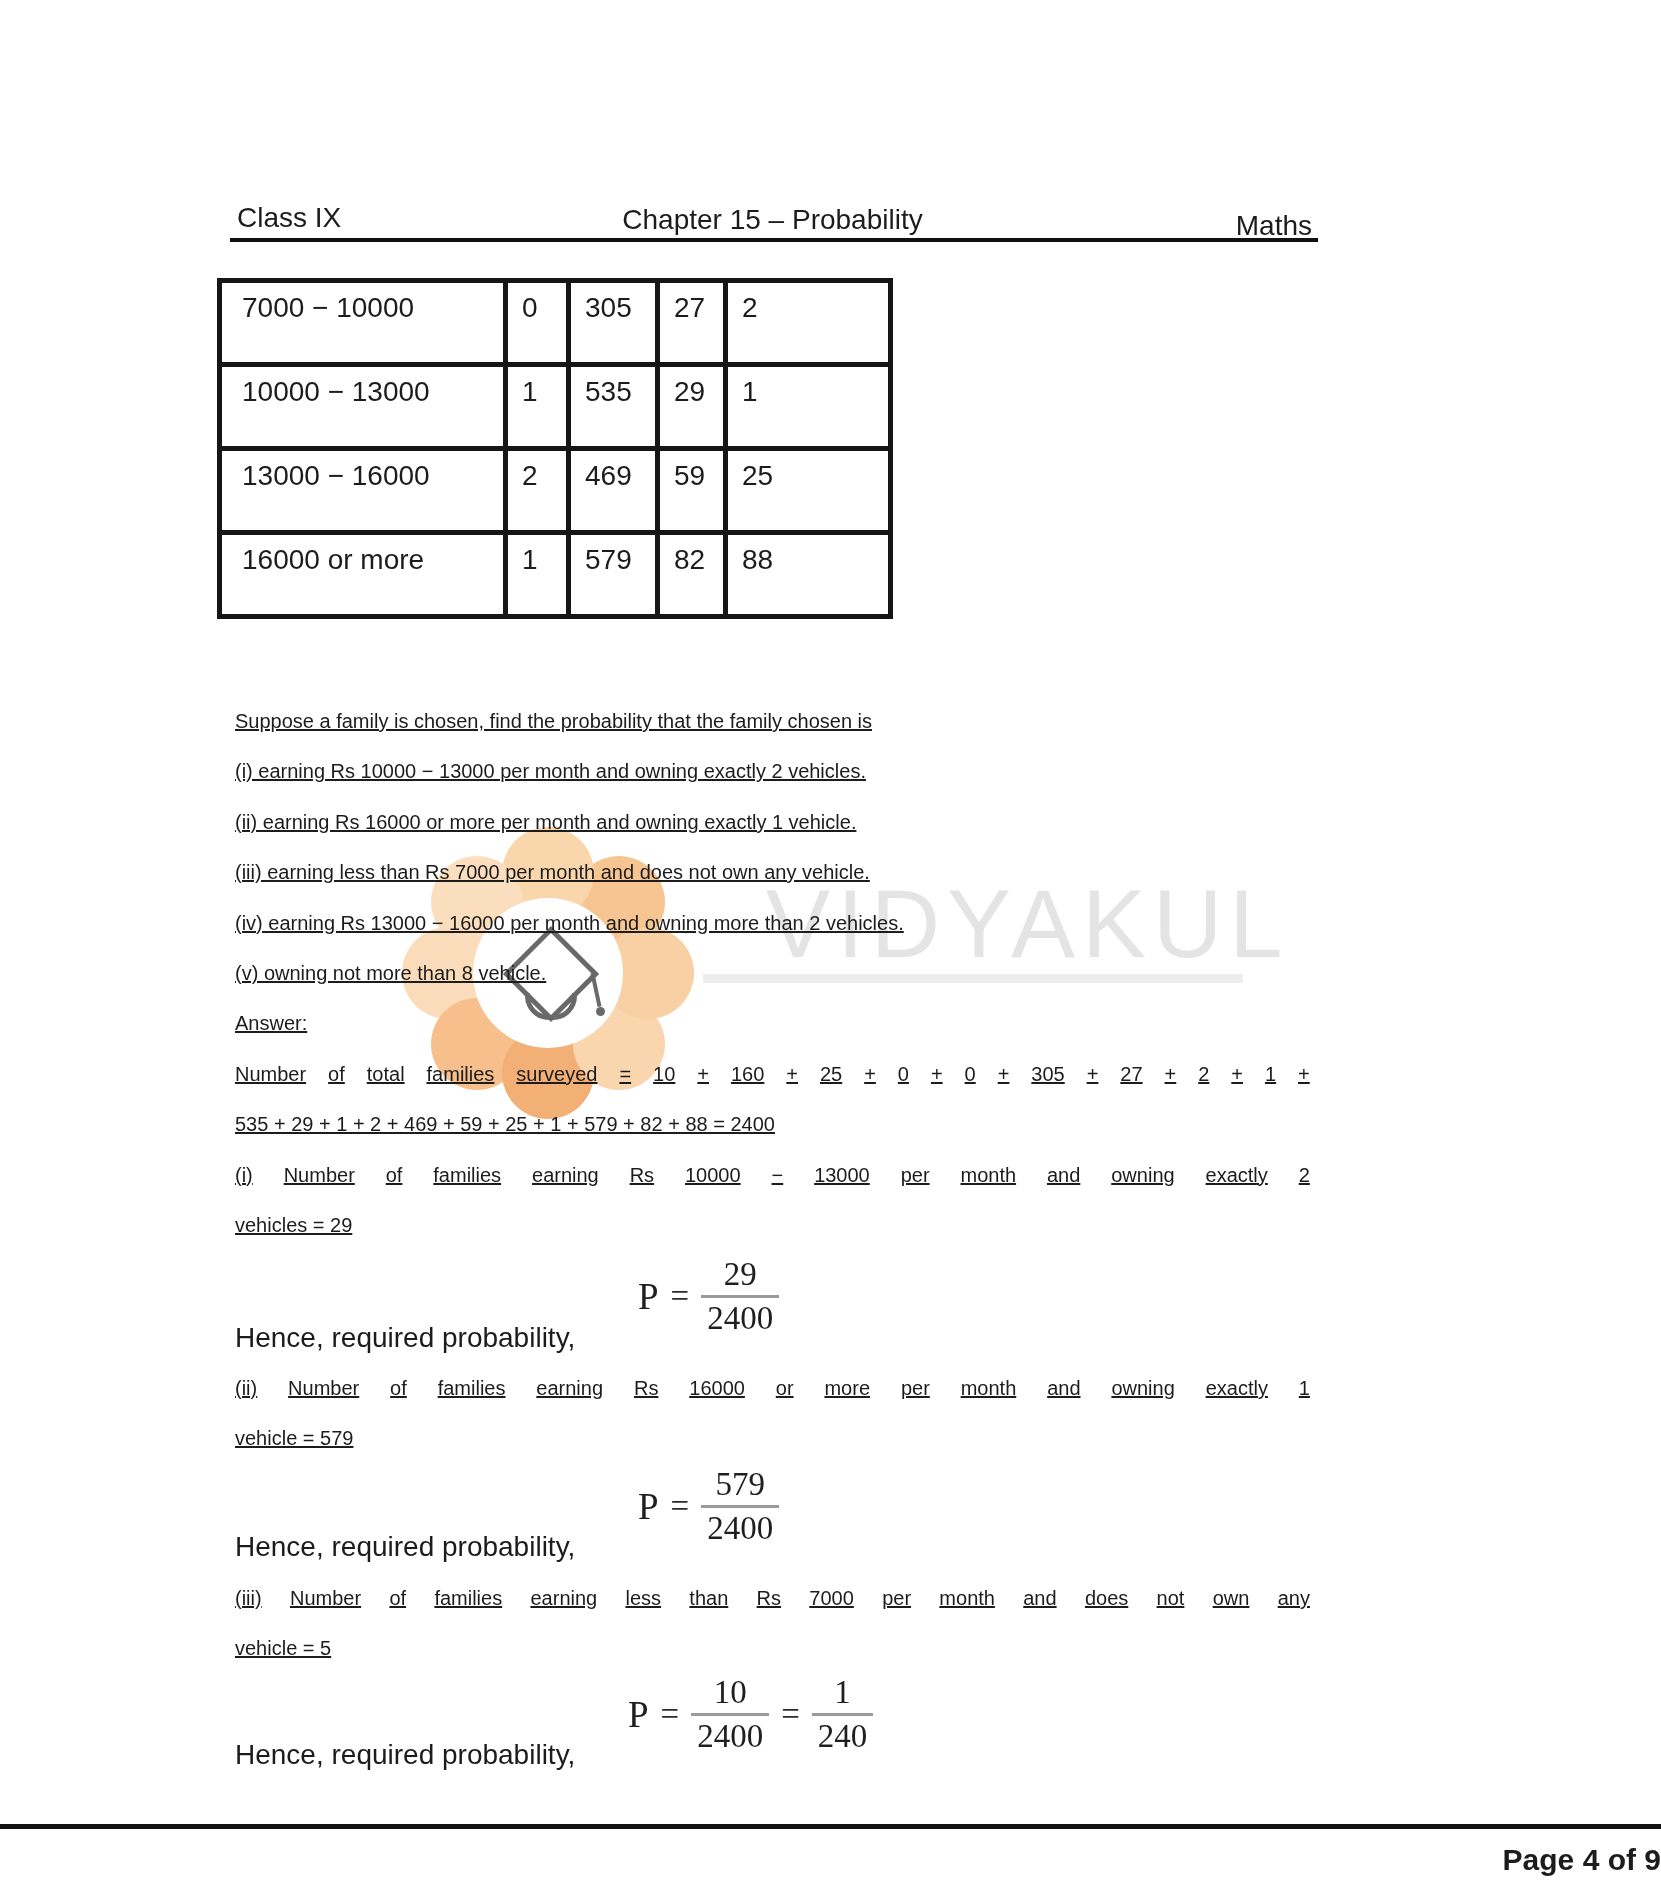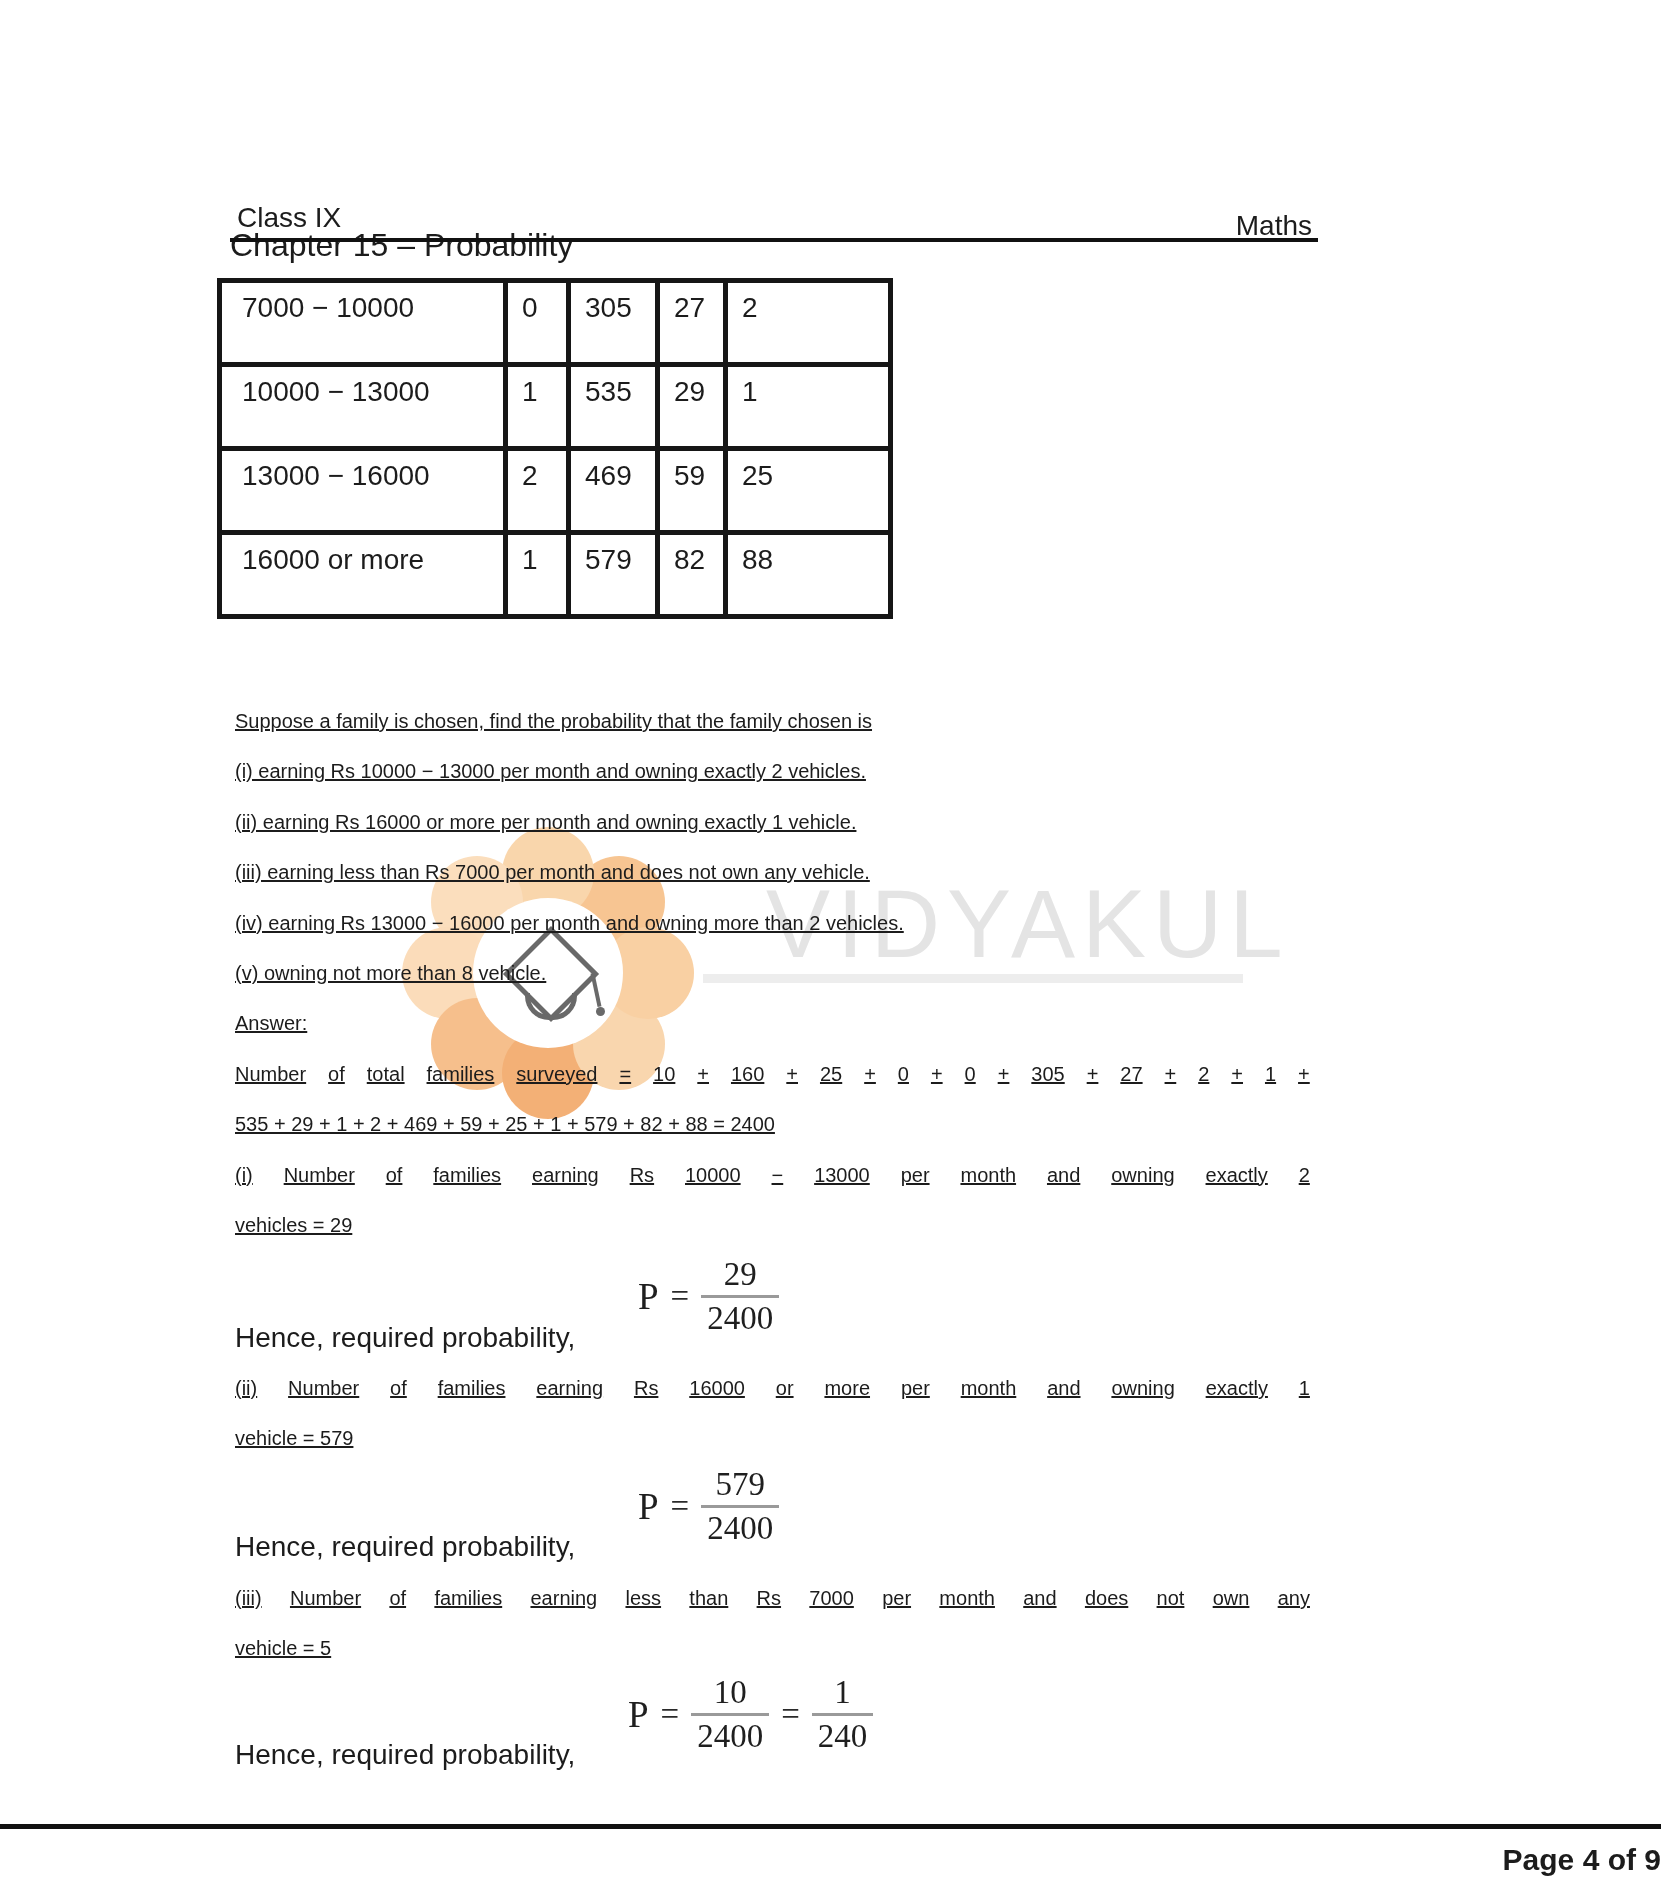--- a/index.html
+++ b/index.html
@@ -17,21 +17,21 @@
   .wm-cap-tassel{position:absolute;left:186px;top:138px;width:4px;height:34px;background:#4f4f4f;transform:rotate(-12deg);}
   .wm-cap-dot{position:absolute;left:188px;top:172px;width:9px;height:9px;border-radius:50%;background:#4f4f4f;}
   .wm-brand{position:absolute;left:738px;top:884px;font-size:96px;font-weight:normal;
         letter-spacing:7px;color:#e4e4e4;line-height:80px;white-space:nowrap;margin-left:28px;}
   .wm-bar{position:absolute;left:703px;top:974px;width:540px;height:9px;background:#ededed;}
   .wm-tagline{position:absolute;left:776px;top:992px;font-size:27px;font-weight:bold;
         letter-spacing:7px;color:#e7e7e7;white-space:nowrap;}
   
   .content{position:absolute;inset:0;z-index:1;}
   .hdr-left{position:absolute;left:237px;top:202px;font-size:28px;}
-  .hdr-center{position:absolute;left:230px;top:227px;width:1085px;font-size:32px;}
+  .hdr-center{position:absolute;left:230px;top:204px;width:1085px;text-align:center;font-size:28px;}
   .hdr-right{position:absolute;left:1222px;top:210px;width:90px;text-align:right;font-size:28px;}
   .hdr-rule{position:absolute;left:230px;top:238px;width:1088px;height:4px;background:#111;}
   
   .freq-table{position:absolute;left:217px;top:278px;border-collapse:collapse;table-layout:fixed;
         font-size:28px;color:#1c1c1c;}
   .freq-table td{box-sizing:border-box;height:84px;border:5px solid #161616;background:transparent;
         vertical-align:top;padding:9px 0 0 14px;white-space:nowrap;}
   .freq-table td:first-child{padding-left:20px;}
   
   .tblock{position:absolute;left:235px;width:1075px;font-size:20px;line-height:50.4px;text-decoration:underline;}

